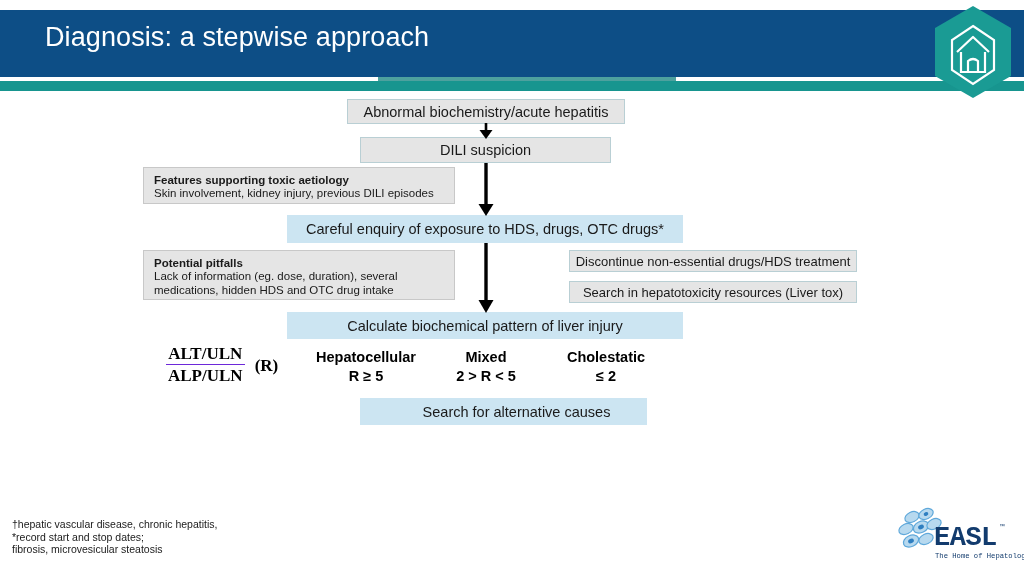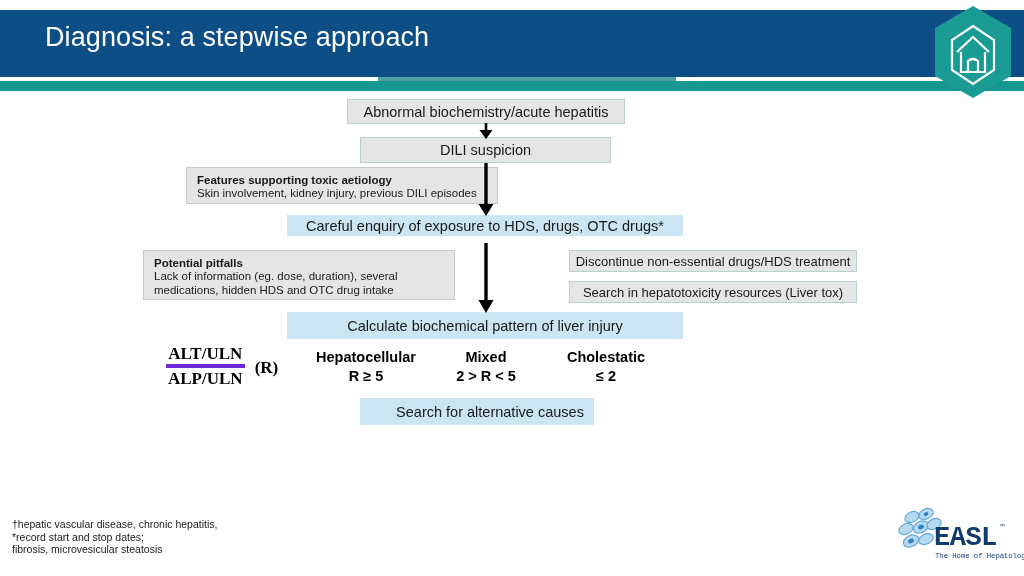--- a/index.html
+++ b/index.html
@@ -92,27 +92,27 @@
   }
   .note-body {
     font-size: 11.5px;
     line-height: 13.5px;
     display: block;
   }
 
   
   #box-abnormal     { left: 347px; top: 99px;  width: 278px; height: 25px; }
   #box-dili         { left: 360px; top: 137px; width: 251px; height: 26px; }
-  #box-features     { left: 143px; top: 167px; width: 312px; height: 37px; margin-left: 43px; }
-  #box-enquiry      { left: 287px; top: 215px; width: 396px; height: 21px; }
+  #box-features     { left: 143px; top: 167px; width: 312px; height: 37px; }
+  #box-enquiry      { left: 287px; top: 215px; width: 396px; height: 28px; }
   #box-pitfalls     { left: 143px; top: 250px; width: 312px; height: 50px; }
   #box-discontinue  { left: 569px; top: 250px; width: 288px; height: 22px; }
   #box-search-res   { left: 569px; top: 281px; width: 288px; height: 22px; }
   #box-calculate    { left: 287px; top: 312px; width: 396px; height: 27px; }
-  #box-alt-causes   { left: 360px; top: 398px; width: 234px; height: 27px; padding-left: 26px; }
+  #box-alt-causes   { left: 360px; top: 398px; width: 287px; height: 27px; padding-left: 26px; }
 
   #box-discontinue, #box-search-res { font-size: 13px; }
 
   
   .arrow {
     position: absolute;
     width: 24px;
   }
 
   
@@ -125,21 +125,21 @@
     font-family: "Liberation Serif", serif;
   }
   #r-frac {
     display: inline-block;
     text-align: center;
     font-weight: bold;
     font-size: 17px;
     line-height: 19px;
   }
   #r-num { display: block; padding: 0 2px 1px 2px; }
-  #r-den { display: block; padding: 1px 2px 0 2px; border-top: 4px solid #6d28d9; }
+  #r-den { display: block; padding: 1px 2px 0 2px; border-top: 1px solid #6d28d9; }
   #r-label {
     font-weight: bold;
     font-size: 17px;
     margin-left: 10px;
     margin-top: 3px;
   }
 
   
   .pattern-col {
     position: absolute;

